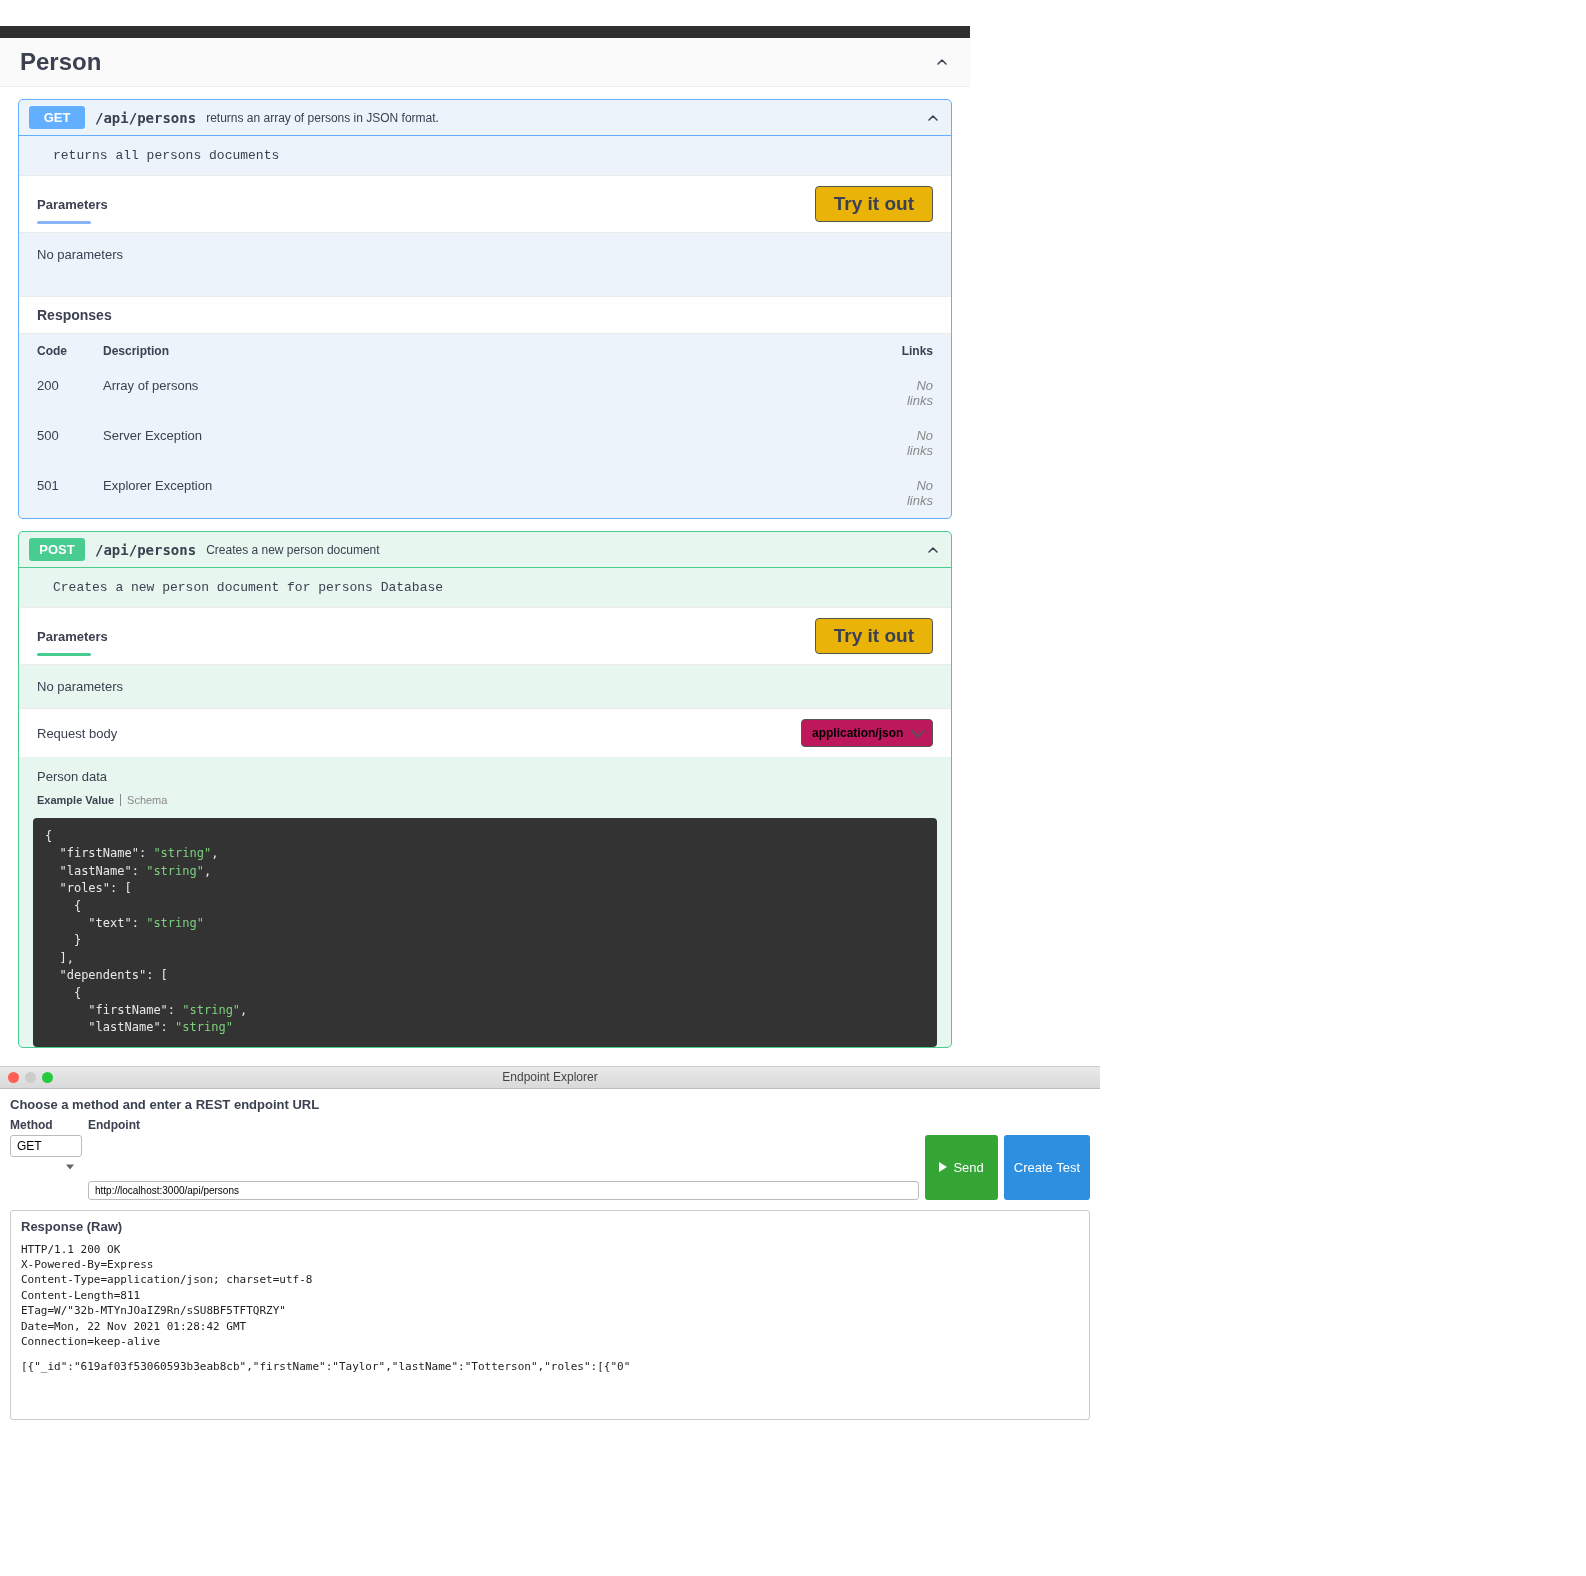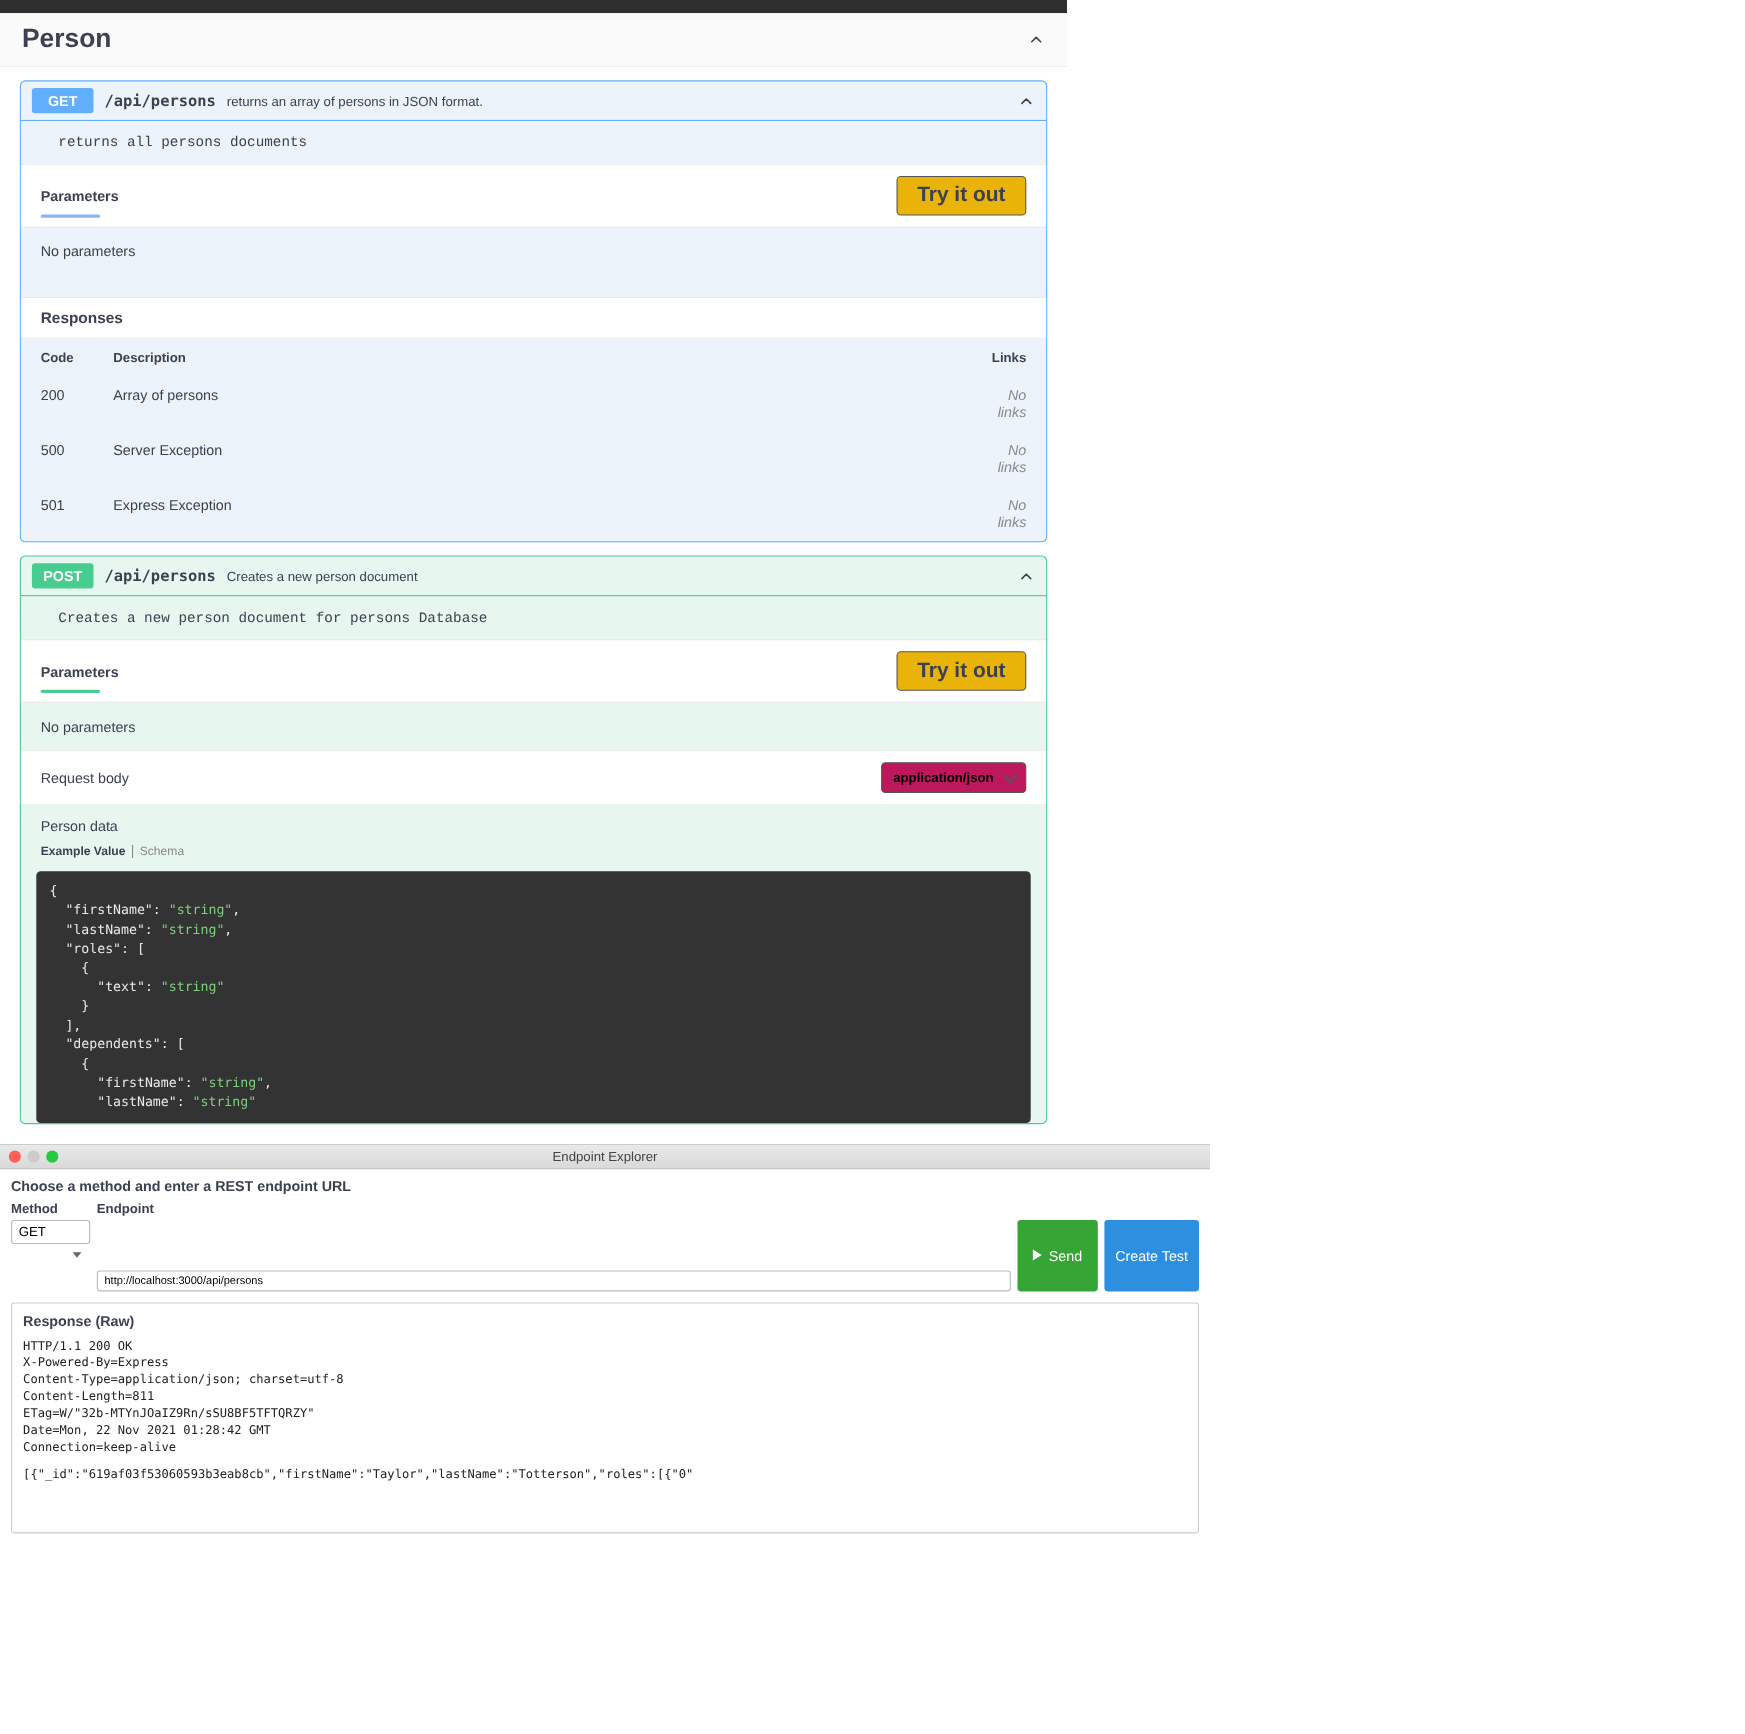--- a/index.html
+++ b/index.html
@@ -3,21 +3,21 @@
 <meta charset="utf-8">
 <style>
   * { box-sizing: border-box; margin: 0; padding: 0; }
   body {
     font-family: -apple-system, BlinkMacSystemFont, "Segoe UI", Helvetica, Arial, sans-serif;
     background: #fff;
     color: #3b4151;
     font-size: 14px;
   }
   .layout { width: 1586px; }
-  .swagger-region { width: 1586px; background: #fff; }
+  .swagger-region { width: 1586px; background: #fff; margin-top: 26px; }
   .swagger-inner { width: 970px; margin-left: 0; background: #fff; }
   .top-bar { height: 12px; background: #2f2f2f; }
   .tag-header {
     display: flex; align-items: center; justify-content: space-between;
     padding: 10px 20px 10px 20px;
     border-bottom: 1px solid rgba(0,0,0,0.05);
     background: #fafafa;
   }
   .tag-header h2 { font-size: 24px; font-weight: 700; color: #3b4151; }
   .chevron { width: 16px; height: 16px; }
@@ -203,21 +203,21 @@
                   <td>Array of persons</td>
                   <td class="links">No links</td>
                 </tr>
                 <tr>
                   <td>500</td>
                   <td>Server Exception</td>
                   <td class="links">No links</td>
                 </tr>
                 <tr>
                   <td>501</td>
-                  <td>Express Exception</td>
+                  <td>Explorer Exception</td>
                   <td class="links">No links</td>
                 </tr>
               </tbody>
             </table>
           </div>
         </div>
 
         <div class="op op-post">
           <div class="op-summary">
             <span class="method-badge m-post">POST</span>

